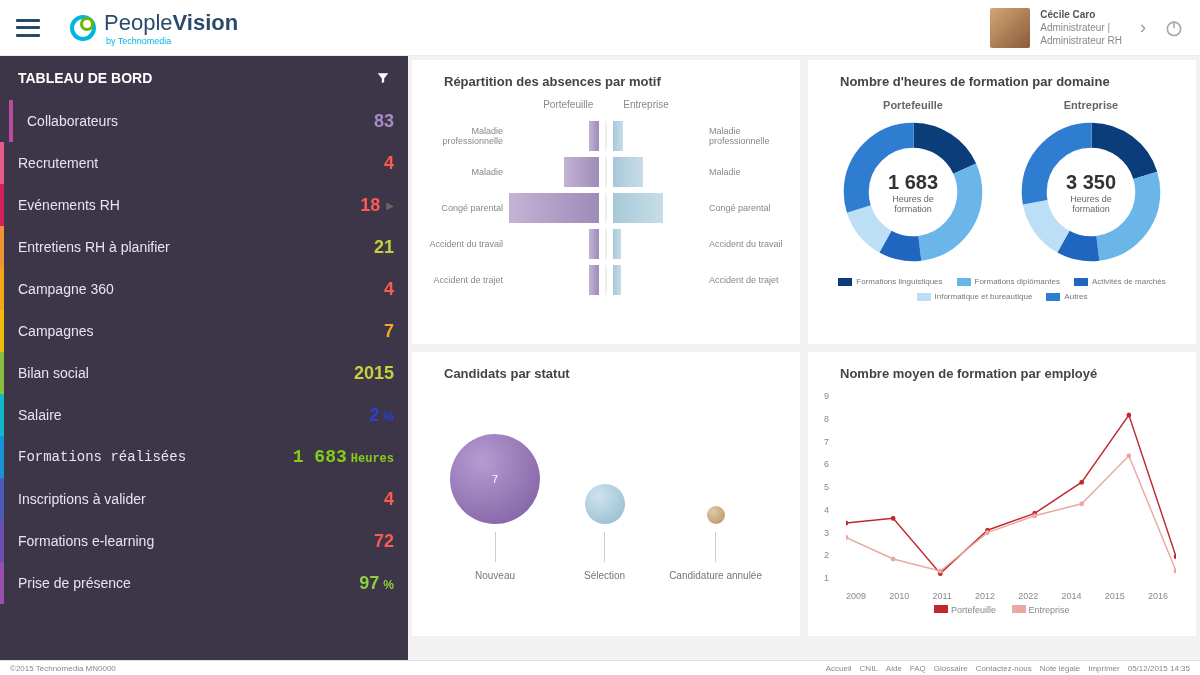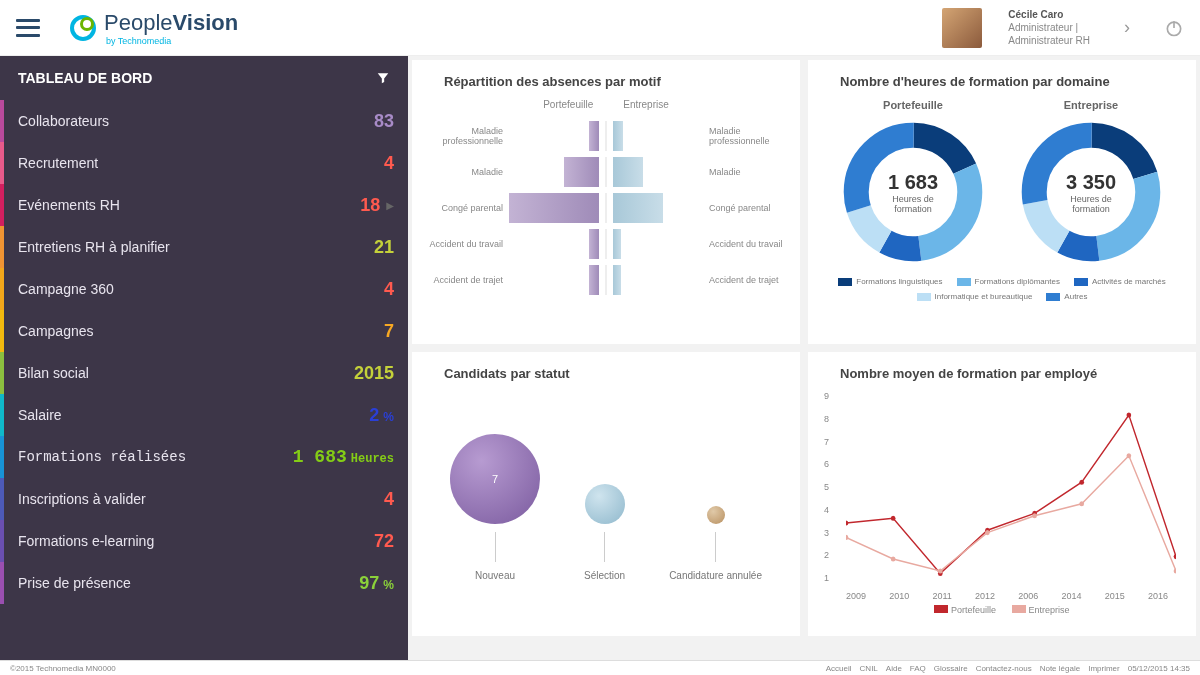--- a/index.html
+++ b/index.html
@@ -8,21 +8,21 @@
 
 .header { height: 56px; background: #fff; display: flex; align-items: center; padding: 0 16px; border-bottom: 1px solid #eee; }
 .hamburger { width: 24px; height: 18px; display: flex; flex-direction: column; justify-content: space-between; cursor: pointer; margin-right: 30px; }
 .hamburger span { height: 3px; background: #2a4a6a; border-radius: 1px; }
 .logo { display: flex; align-items: center; }
 .logo-ring { width: 26px; height: 26px; border: 4px solid #00b5e2; border-radius: 50%; margin-right: 8px; position: relative; }
 .logo-ring::after { content:''; position:absolute; width:8px; height:8px; border:3px solid #6ab500; border-radius:50%; top:-2px; right:-2px; background:#fff;}
 .logo-text { font-size: 22px; color: #2a4a6a; font-weight: 400; }
 .logo-text strong { font-weight: 700; }
 .logo-sub { font-size: 9px; color: #00b5e2; margin-left: 2px; }
-.header-right { margin-left: auto; display: flex; align-items: center; gap: 26px; }
+.header-right { margin-left: auto; display: flex; align-items: center; gap: 10px; }
 .avatar { width: 40px; height: 40px; background: linear-gradient(135deg,#d4a574,#8b5a3c); border-radius: 2px; }
 .user-info { font-size: 10px; color: #888; line-height: 1.3; }
 .user-info .name { color: #555; font-weight: 600; }
 .chev-right { color: #999; font-size: 18px; cursor: pointer; padding: 0 8px; }
 .power-icon { width: 20px; height: 20px; cursor: pointer; }
 
 
 .main { display: flex; height: 604px; }
 
 
@@ -115,21 +115,21 @@
 <div class="main">
 
   <div class="sidebar">
     <div class="side-header">
       <span>TABLEAU DE BORD</span>
       <svg class="filter-icon" width="14" height="14" viewBox="0 0 24 24">
           <path d="M3 4h18l-7 9v6l-4 2v-8z" fill="#fff"></path>
         </svg>
     </div>
     <div id="side-items">
-        <div class="side-item" style="border-left-color: rgb(185, 74, 156);">
+        <div class="side-item" style="border-left-color: rgb(185, 74, 156); margin-left: 9px;">
           <span class="label">Collaborateurs</span>
           <span class="value" style="color:#a88bc7">83</span>
         </div>
         <div class="side-item" style="border-left-color: rgb(232, 90, 138);">
           <span class="label">Recrutement</span>
           <span class="value" style="color:#ff5a4f">4</span>
         </div>
         <div class="side-item" style="border-left-color: rgb(210, 31, 95);">
           <span class="label">Evénements RH</span>
           <span class="value" style="color:#ff5a4f">18</span>
@@ -343,21 +343,21 @@
               <circle cx="200" cy="123.5" r="2.5" fill="#e8a9a0"></circle>
               <circle cx="250" cy="111.625" r="2.5" fill="#e8a9a0"></circle>
               <circle cx="300" cy="64.125" r="2.5" fill="#e8a9a0"></circle>
               <circle cx="350" cy="178.125" r="2.5" fill="#e8a9a0"></circle>
             </svg></div>
         <div class="axis-x" id="axis-x">
             <div>2009</div>
             <div>2010</div>
             <div>2011</div>
             <div>2012</div>
-            <div>2006</div>
+            <div>2022</div>
             <div>2014</div>
             <div>2015</div>
             <div>2016</div>
           </div>
       </div>
       <div class="line-legend">
         <span><i class="sw" style="background:#c1272d"></i> <span>Portefeuille</span></span>
         <span><i class="sw" style="background:#e8a9a0"></i> <span>Entreprise</span></span>
       </div>
     </div>

